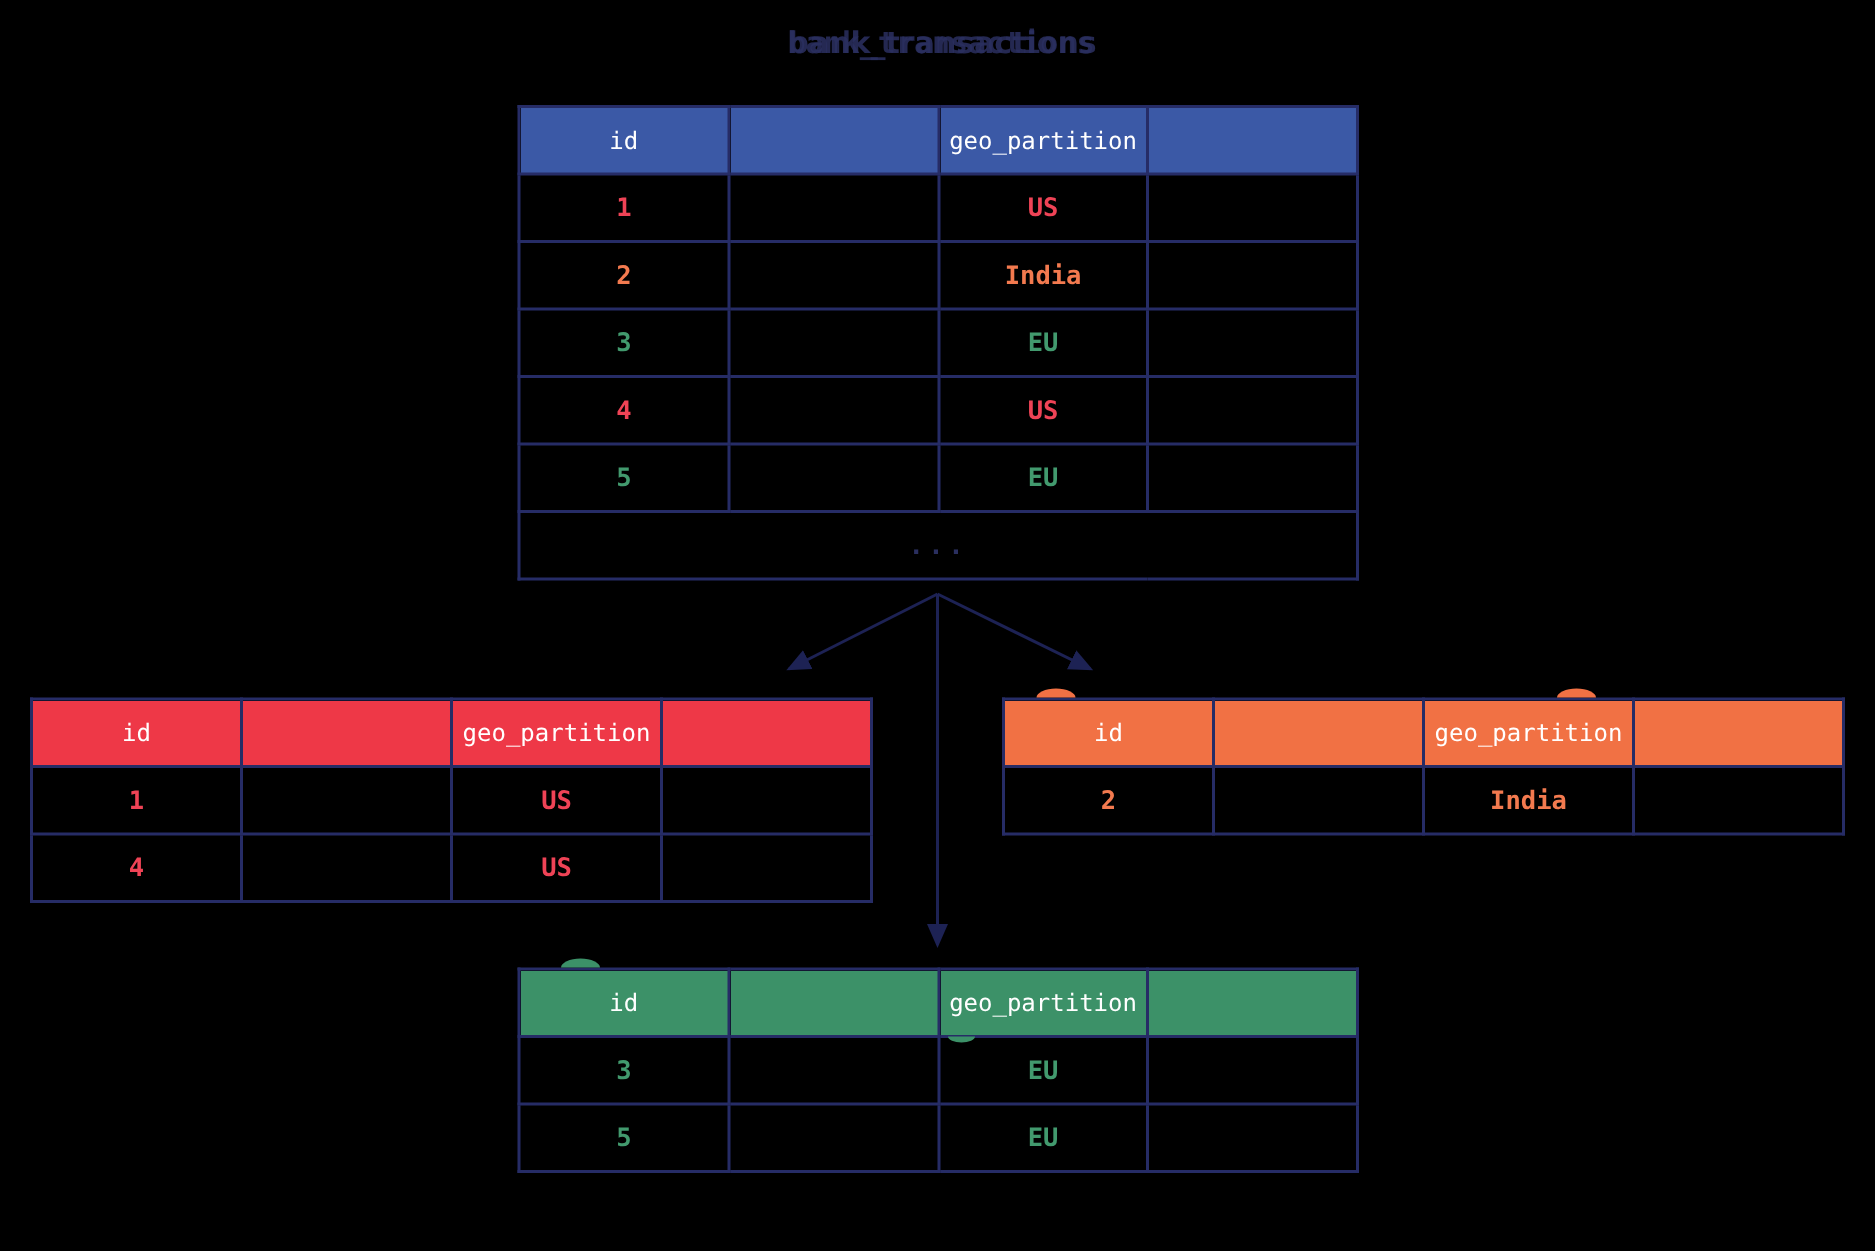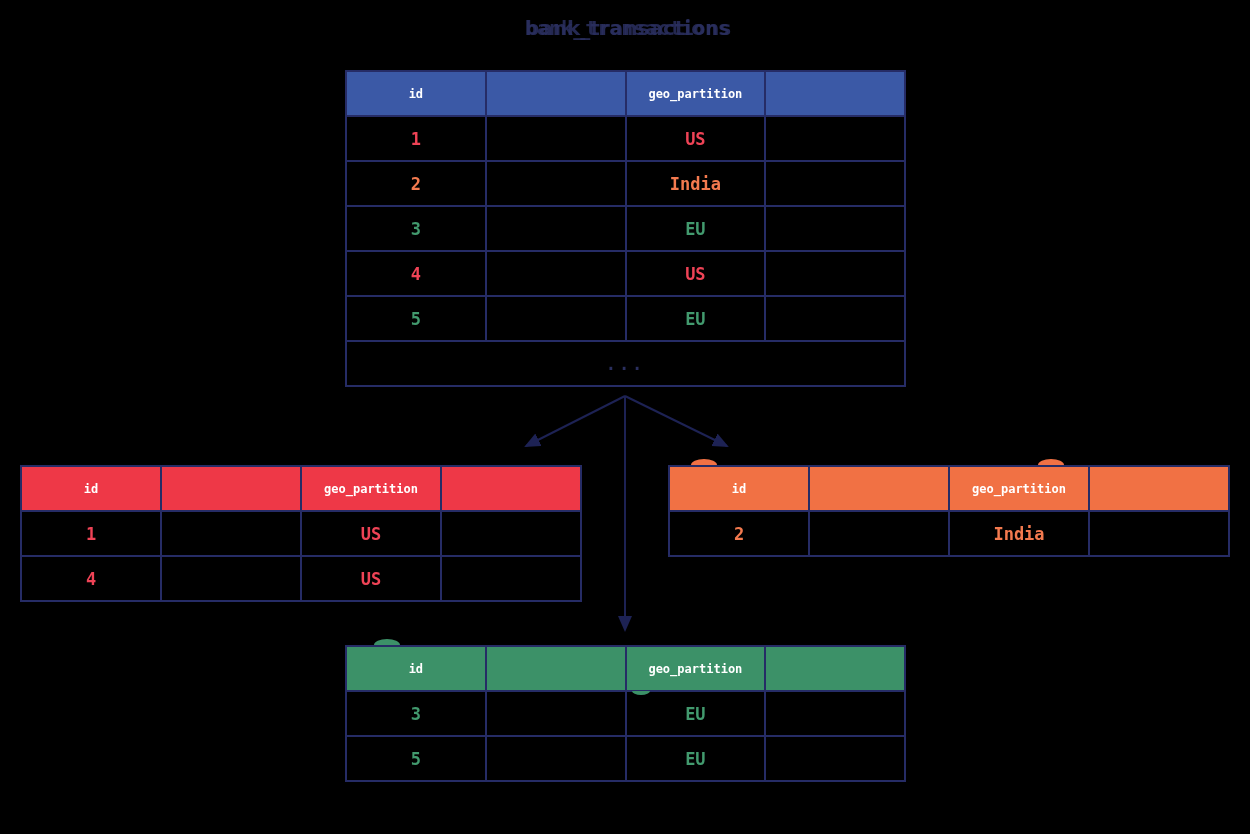--- a/index.html
+++ b/index.html
@@ -23,21 +23,21 @@
   }
   
   .title{position:absolute;left:525px;top:16px;height:28px;width:210px;}
   .title span{position:absolute;left:0;top:0;white-space:nowrap;font-weight:bold;font-size:20px;}
   .title .t-mono{font-family:"DejaVu Sans Mono","Liberation Mono",monospace;color:rgba(42,47,95,0.85);}
   .title .t-sans{font-family:"DejaVu Sans","Liberation Sans",sans-serif;color:rgba(42,47,95,0.88);}
   
   .tbl{position:absolute;}
   .tbl table{border-collapse:collapse;table-layout:fixed;width:100%;}
   .tbl th,.tbl td{border:2px solid var(--line);padding:0;text-align:center;vertical-align:middle;overflow:hidden;}
-  .tbl th{height:43px;font-weight:bold;font-size:12px;color:var(--header-text);}
+  .tbl th{height:43px;font-weight:normal;font-size:16px;color:var(--header-text);}
   .tbl td{height:43px;font-weight:bold;font-size:17px;}
   .hdr-blue th{background:var(--blue);}
   .hdr-red th{background:var(--red);}
   .hdr-orange th{background:var(--orange);}
   .hdr-green th{background:var(--green);}
   .c-red{color:var(--red-text);}
   .c-orange{color:var(--orange-text);}
   .c-green{color:var(--green-text);}
   .ellipsis{color:var(--title);font-size:16px;font-weight:bold;letter-spacing:3px;}
   

